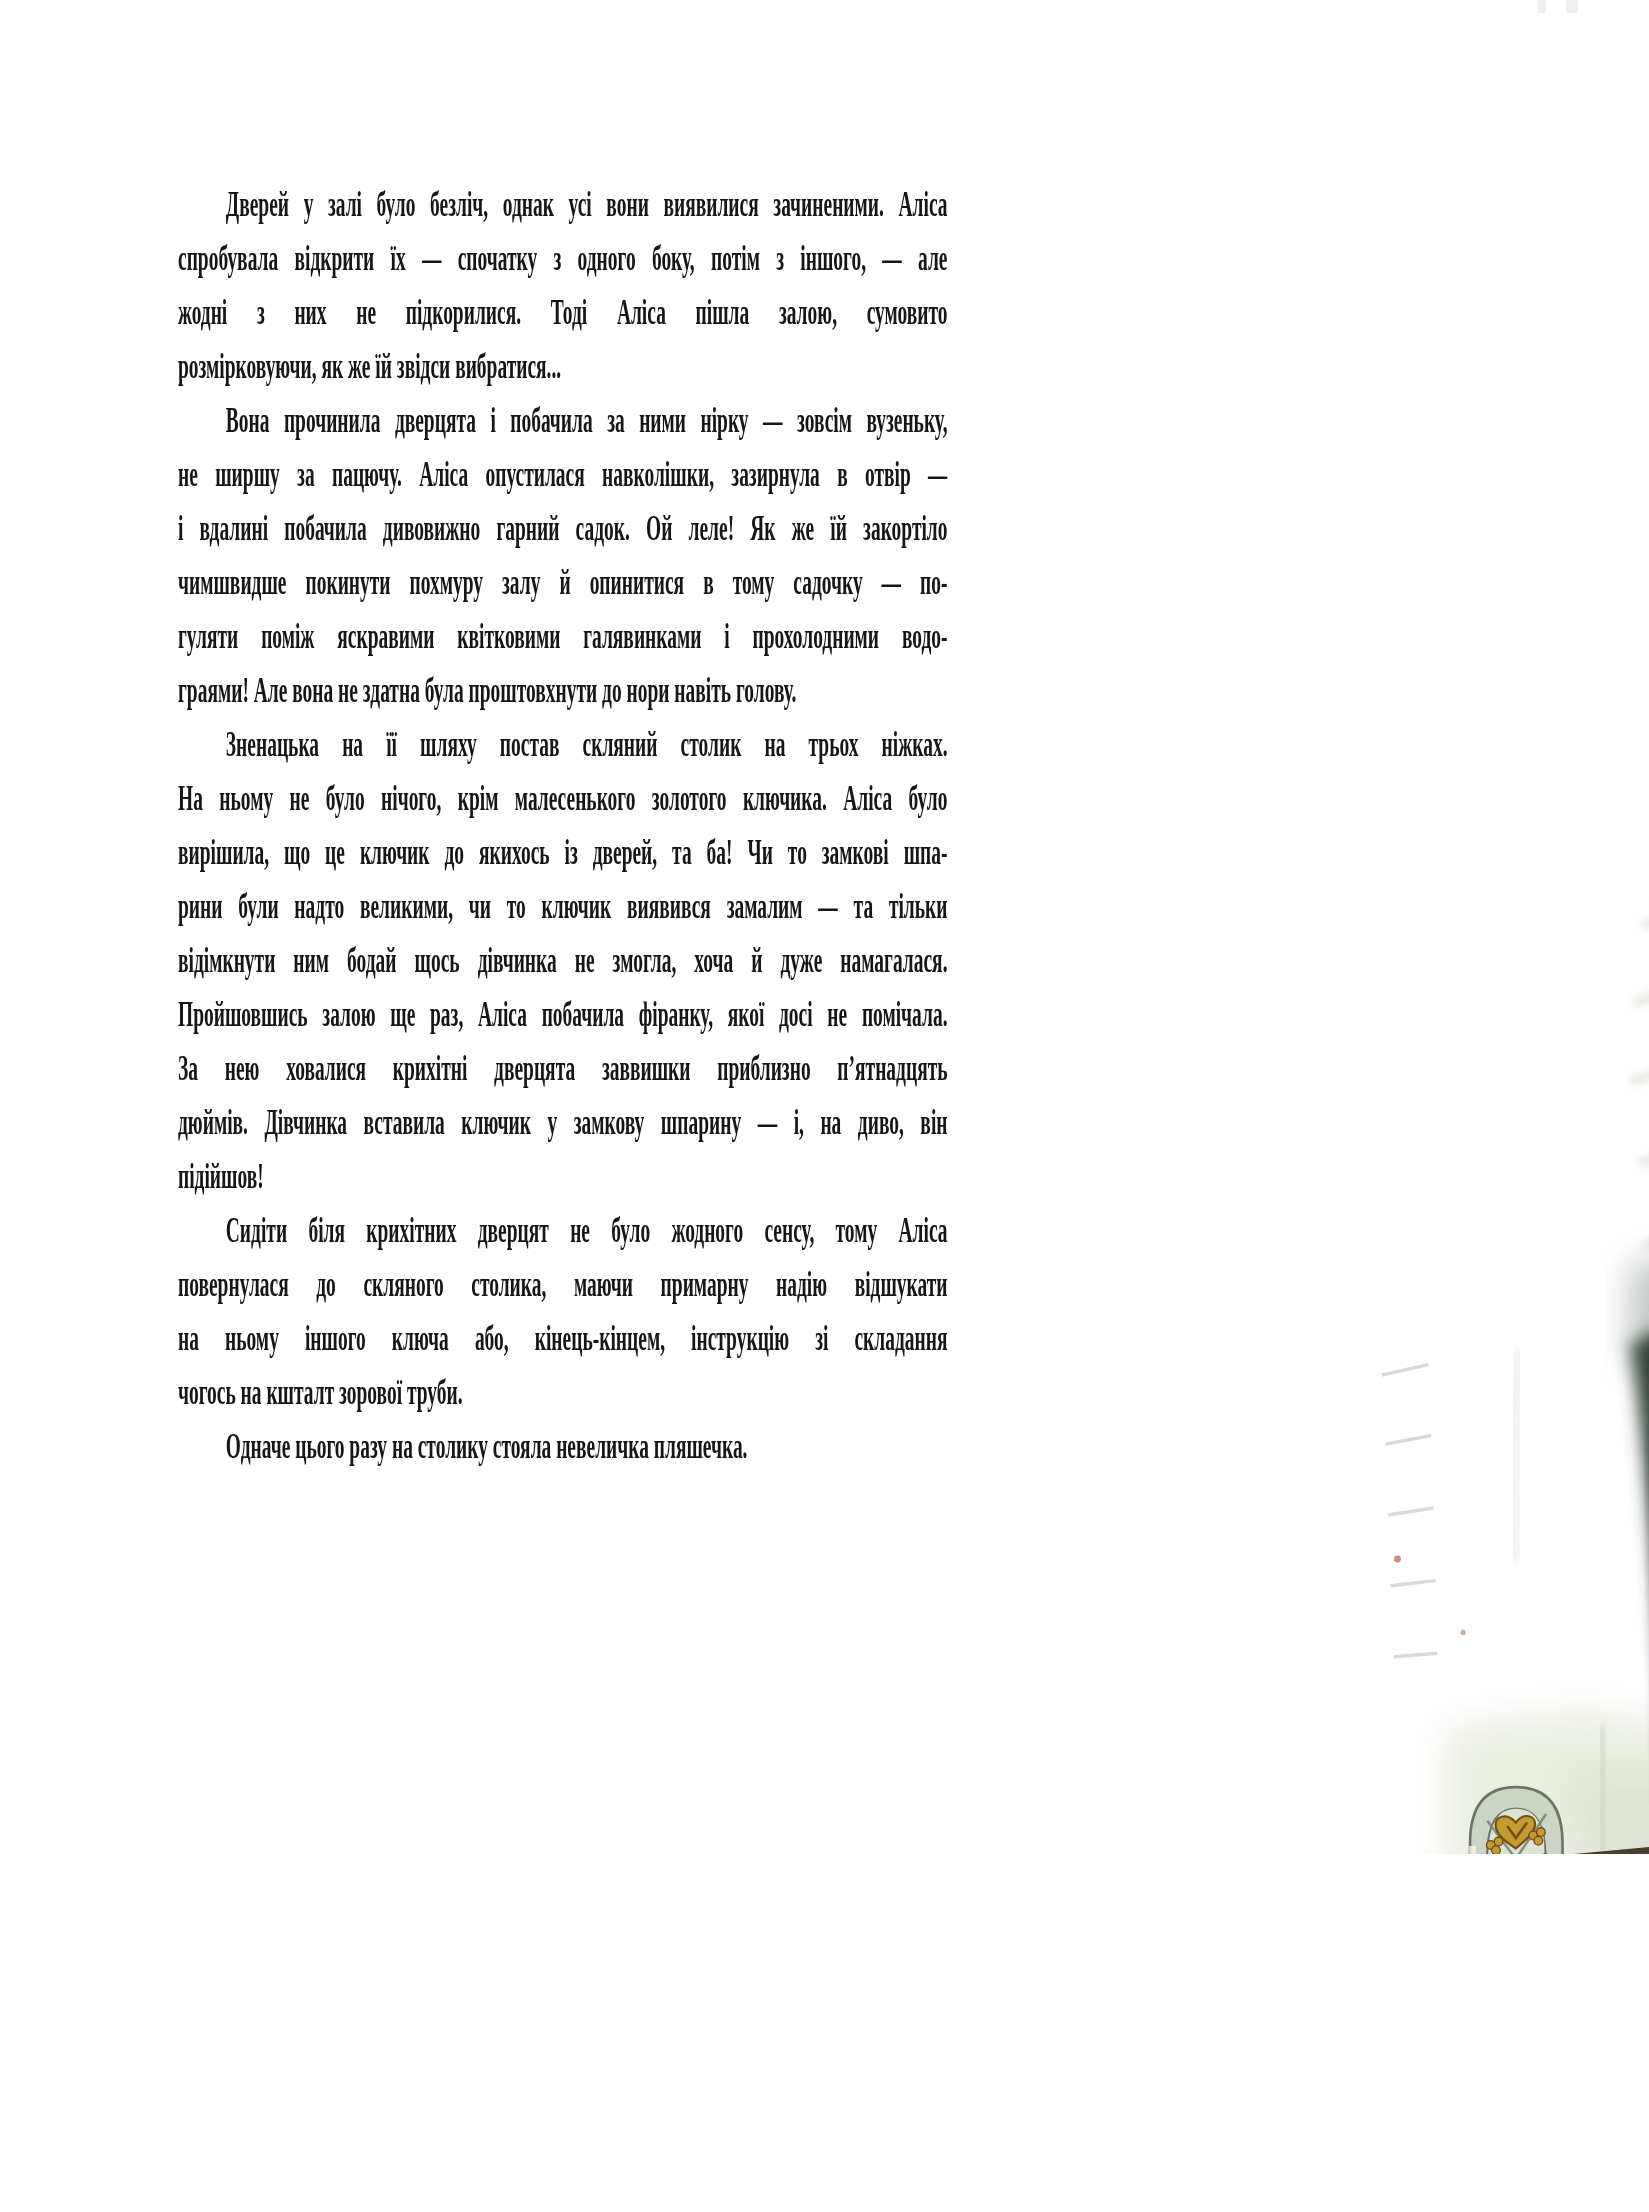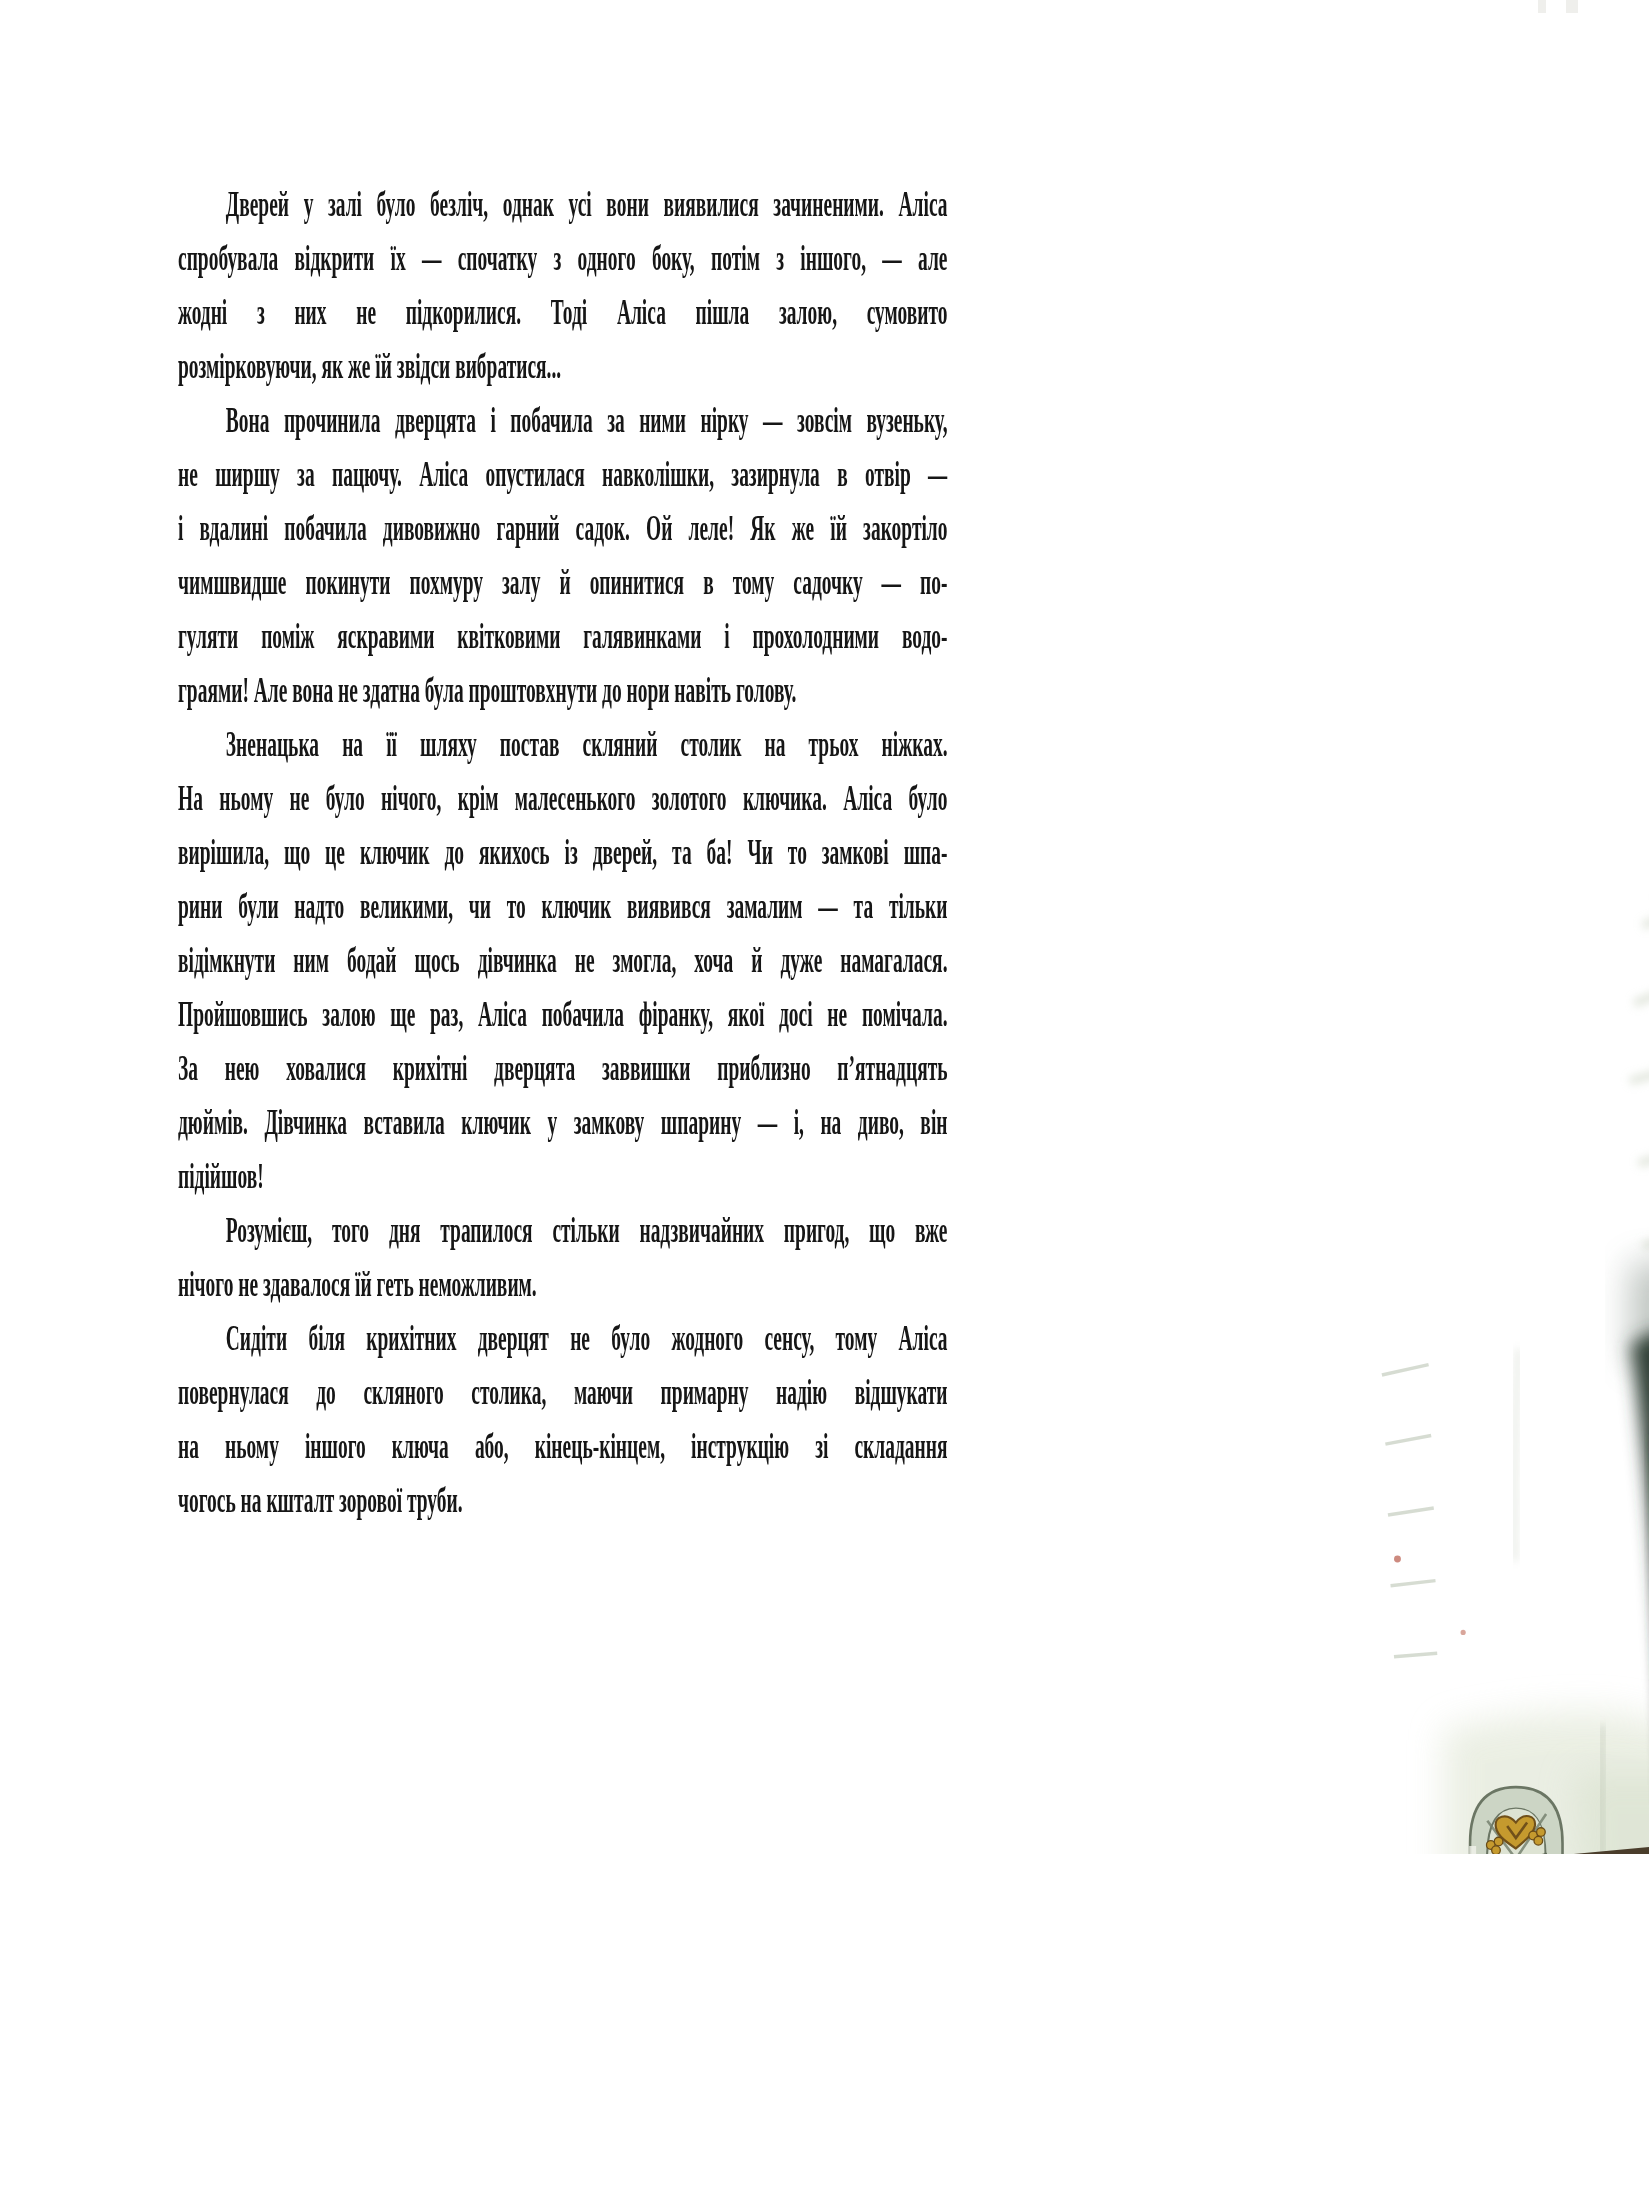--- a/index.html
+++ b/index.html
@@ -66,28 +66,27 @@
         <div class="para-line">На ньому не було нічого, крім малесенького золотого ключика. Аліса було</div>
         <div class="para-line">вирішила, що це ключик до якихось із дверей, та ба! Чи то замкові шпа-</div>
         <div class="para-line">рини були надто великими, чи то ключик виявився замалим — та тільки</div>
         <div class="para-line">відімкнути ним бодай щось дівчинка не змогла, хоча й дуже намагалася.</div>
         <div class="para-line">Пройшовшись залою ще раз, Аліса побачила фіранку, якої досі не помічала.</div>
         <div class="para-line">За нею ховалися крихітні дверцята заввишки приблизно п’ятнадцять</div>
         <div class="para-line">дюймів. Дівчинка вставила ключик у замкову шпарину — і, на диво, він</div>
         <div class="para-line last">підійшов!</div>
       </div>
       <div class="para">
-        <div class="para-line first">Розумієш, того дня трапилося стільки надзвичайних пригод, що вже</div>
-        <div class="para-line last">нічого не здавалося їй геть неможливим.</div>
-      </div>
-      <div class="para">
         <div class="para-line first">Сидіти біля крихітних дверцят не було жодного сенсу, тому Аліса</div>
         <div class="para-line">повернулася до скляного столика, маючи примарну надію відшукати</div>
         <div class="para-line">на ньому іншого ключа або, кінець-кінцем, інструкцію зі складання</div>
         <div class="para-line last">чогось на кшталт зорової труби.</div>
+      </div>
+      <div class="para">
+        <div class="para-line first last">Одначе цього разу на столику стояла невеличка пляшечка.</div>
       </div>
     </div>
 
   <div class="page-number">12</div>
 
   <div class="artifact a1"></div>
   <div class="artifact a2"></div>
 
   <svg class="illustration" viewBox="0 0 758 1659" xmlns="http://www.w3.org/2000/svg">
     <defs>

